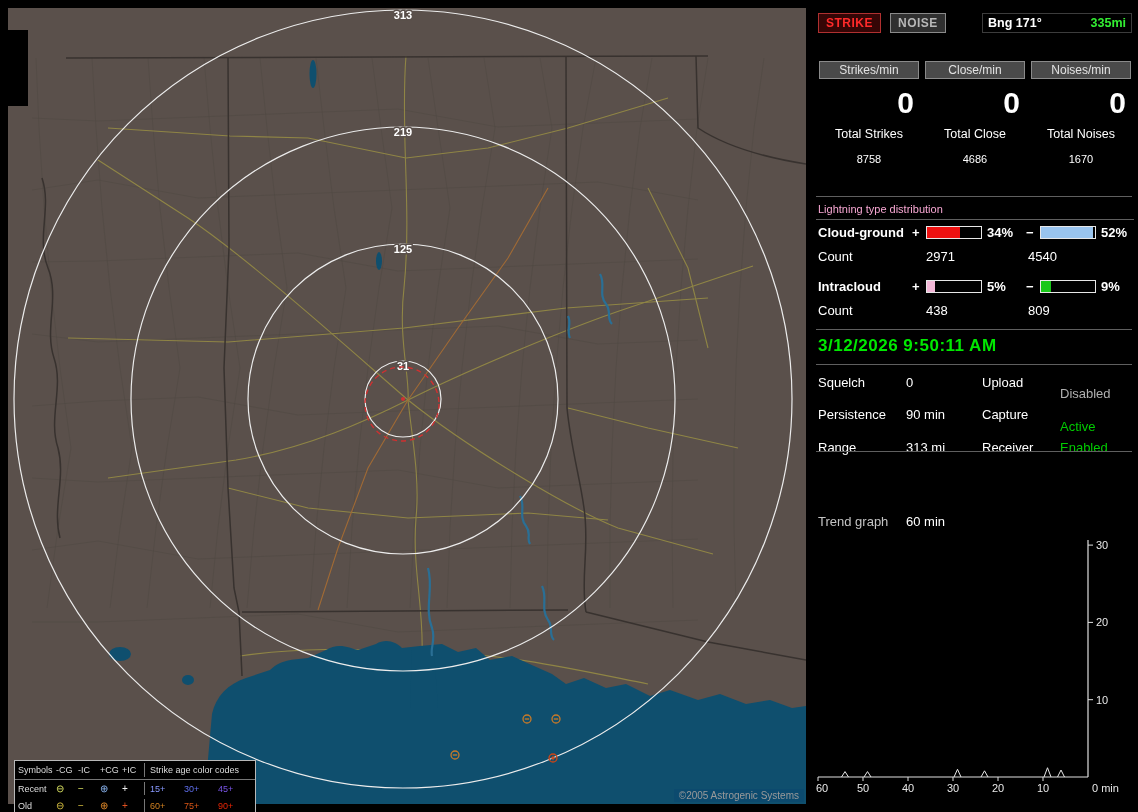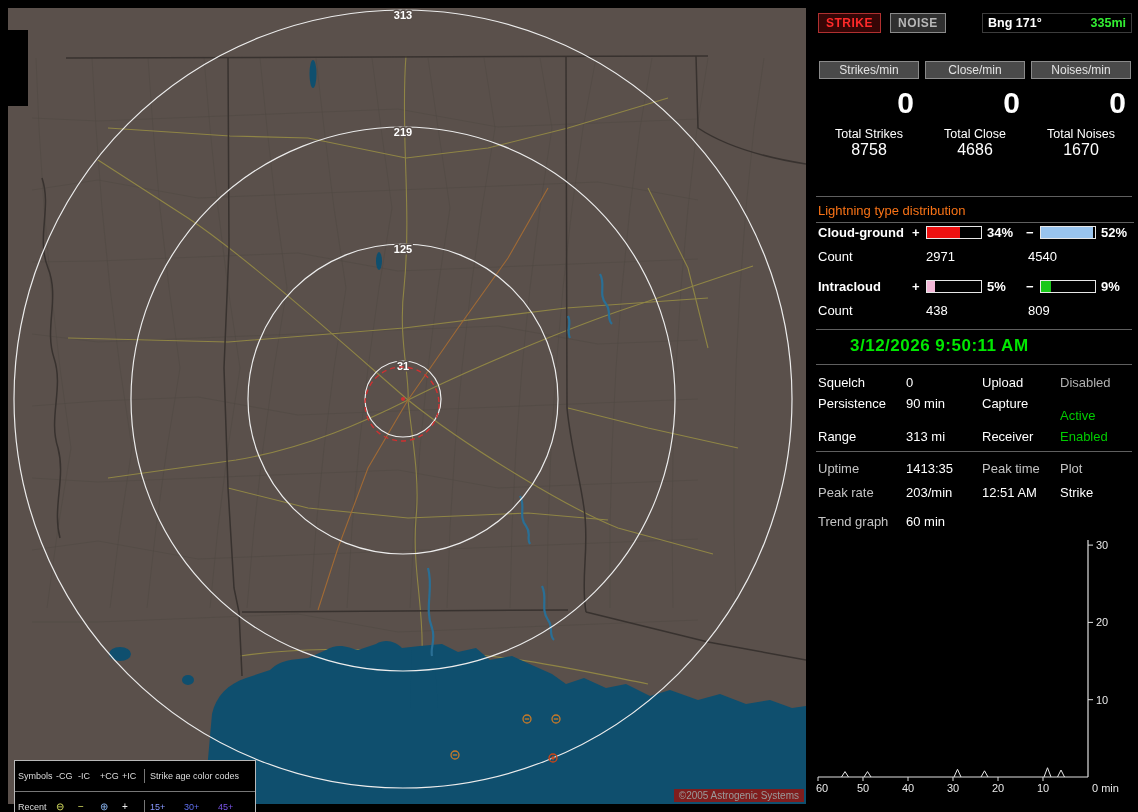--- a/index.html
+++ b/index.html
@@ -8,26 +8,26 @@
 
   
   .map{position:absolute;left:8px;top:8px;width:798px;height:694px;}
   .map svg{display:block;}
   .ring-label{fill:#ffffff;font-size:11px;font-weight:bold;
               paint-order:stroke;stroke:#5a504b;stroke-width:3px;
               font-family:"Liberation Sans",sans-serif;}
   .legend-box{position:absolute;left:6px;top:752px;width:240px;background:#000;
               border:1px solid #b8b8b8;font-size:9px;color:#ddd;}
   .legend-row{display:grid;grid-template-columns:38px 22px 22px 22px 22px 6px 34px 34px 34px;
-              align-items:center;height:13px;padding:8px 3px;}
+              align-items:center;height:13px;padding:2px 3px;}
   .legend-row.hdr{border-bottom:1px solid #777;height:14px;}
   .legend-row .vsep{border-left:1px solid #777;height:100%;}
   .legend-row .age-hdr{grid-column:7/10;white-space:nowrap;}
   .legend-row .sym{font-size:10px;line-height:10px;}
-  .copyright{position:absolute;right:2px;top:781px;background:#7f1d1d;
+  .copyright{position:absolute;right:2px;top:781px;background:#0c4a6e;
              padding:1px 5px;color:#9a9a9a;font-size:10px;}
 
   
   .panel{position:absolute;left:812px;top:0;width:326px;height:812px;font-size:13px;}
   .top-row{position:absolute;left:6px;top:13px;width:314px;display:flex;gap:9px;align-items:center;}
   .btn-strike{background:#350606;color:#ff2a2a;border:1px solid #b03030;
               font-weight:bold;font-size:12px;padding:2px 7px;letter-spacing:.5px;cursor:pointer;
               font-family:"Liberation Sans",sans-serif;}
   .btn-noise{background:#303030;color:#b8b8b8;border:1px solid #8a8a8a;
              font-weight:bold;font-size:12px;padding:2px 7px;letter-spacing:.5px;cursor:pointer;
@@ -35,36 +35,36 @@
   .bearing-box{margin-left:auto;width:138px;background:#000;border:1px solid #3c3c3c;
                display:flex;justify-content:space-between;align-items:center;
                padding:2px 5px;font-weight:bold;font-size:12.5px;gap:44px;}
   .counters{position:absolute;left:4px;top:61px;width:320px;display:flex;}
   .counter{width:106px;display:flex;flex-direction:column;}
   .hdr-btn{background:#4a4a4a;color:#e2e2e2;border:1px solid #8a8a8a;font-size:12px;
            text-align:center;padding:1px 0;margin:0 3px;}
   .big-zero{font-size:30px;font-weight:bold;text-align:right;padding-right:8px;
             height:48px;line-height:48px;}
   .total-label{font-size:12.5px;text-align:center;}
-  .total-value{font-size:16px;text-align:center;margin-top:0;}
+  .total-value{font-size:11px;text-align:center;margin-top:12px;}
   .hr{position:absolute;left:4px;width:316px;border-top:1px solid #5f5f5f;height:0;}
-  .dist-title{position:absolute;left:4px;top:200px;width:314px;color:#f97316;
-              font-size:13px;padding:3px 2px 4px;border-bottom:1px solid #5f5f5f;}
+  .dist-title{position:absolute;left:4px;top:200px;width:314px;color:#f9a8d4;
+              font-size:11px;padding:3px 2px 4px;border-bottom:1px solid #5f5f5f;}
   .dist-grid{position:absolute;left:6px;width:318px;display:grid;
              grid-template-columns:94px 14px 56px 44px 14px 56px 40px;
              align-items:center;height:16px;font-size:13px;}
   .dist-label{font-weight:bold;}
   .sign{font-weight:bold;}
   .bar{height:11px;border:1px solid #e8e8e8;background:#000;width:54px;overflow:hidden;}
   .bar>span{display:block;height:100%;}
   .pct{font-weight:bold;padding-left:5px;}
   .cnt1{grid-column:3/span 2;}
   .cnt2{grid-column:5/span 3;padding-left:2px;}
   .datetime{position:absolute;left:6px;top:336px;color:#00e800;font-size:17px;
-            font-weight:bold;letter-spacing:.5px;white-space:nowrap;margin-left:32px;}
+            font-weight:bold;letter-spacing:.5px;white-space:nowrap;}
   .status-grid{position:absolute;left:6px;top:375px;width:314px;display:grid;
                grid-template-columns:88px 76px 78px 70px;row-gap:6px;font-size:13px;}
   .stats-grid{position:absolute;left:6px;top:461px;width:314px;display:grid;
               grid-template-columns:88px 76px 78px 70px;row-gap:9px;font-size:13px;}
   .lbl{color:#c4c4c4;}
   .val{color:#fff;}
   .trend-row{position:absolute;left:6px;top:514px;display:flex;font-size:13px;}
   .trend-row .lbl{width:88px;}
   #trend-svg{position:absolute;left:0;top:528px;}
   .ax{fill:#e8e8e8;font-size:11px;font-family:"Liberation Sans",sans-serif;}
@@ -257,43 +257,33 @@
   </div>
 
   <div class="hr" style="top:329px"></div>
   <div class="datetime">3/12/2026 9:50:11 AM</div>
   <div class="hr" style="top:364px"></div>
 
   <div class="status-grid">
     <span class="val">Squelch</span>
     <span class="val">0</span>
     <span class="val">Upload</span>
-    <span style="color: rgb(176, 176, 176);">Disabled</span>
+    <span style="color: rgb(176, 176, 176); margin-top: 11px;">Disabled</span>
     <span class="val">Persistence</span>
     <span class="val">90 min</span>
     <span class="val">Capture</span>
     <span style="color: rgb(0, 204, 0); margin-top: 12px;">Active</span>
     <span class="val">Range</span>
     <span class="val">313 mi</span>
     <span class="val">Receiver</span>
     <span style="color: rgb(0, 204, 0);">Enabled</span>
   </div>
 
   <div class="hr" style="top:451px"></div>
 
-  <div class="stats-grid">
-    <span class="lbl">Uptime</span>
-    <span class="val">1413:35</span>
-    <span class="lbl">Peak time</span>
-    <span class="lbl">Plot</span>
-    <span class="lbl">Peak rate</span>
-    <span class="val">203/min</span>
-    <span class="val">12:51 AM</span>
-    <span class="val">Strike</span>
-  </div>
 
   <div class="trend-row">
     <span class="lbl">Trend graph</span>
     <span class="val">60 min</span>
   </div>
 
   <svg id="trend-svg" width="318" height="284" viewBox="0 0 318 284">
       <line x1="276" y1="12" x2="276" y2="249" stroke="#e0e0e0" stroke-width="1.2"></line>
       <line x1="6" y1="249" x2="276" y2="249" stroke="#e0e0e0" stroke-width="1.2"></line>
       <line x1="276" y1="17.099999999999994" x2="281" y2="17.099999999999994" stroke="#e0e0e0"></line>

